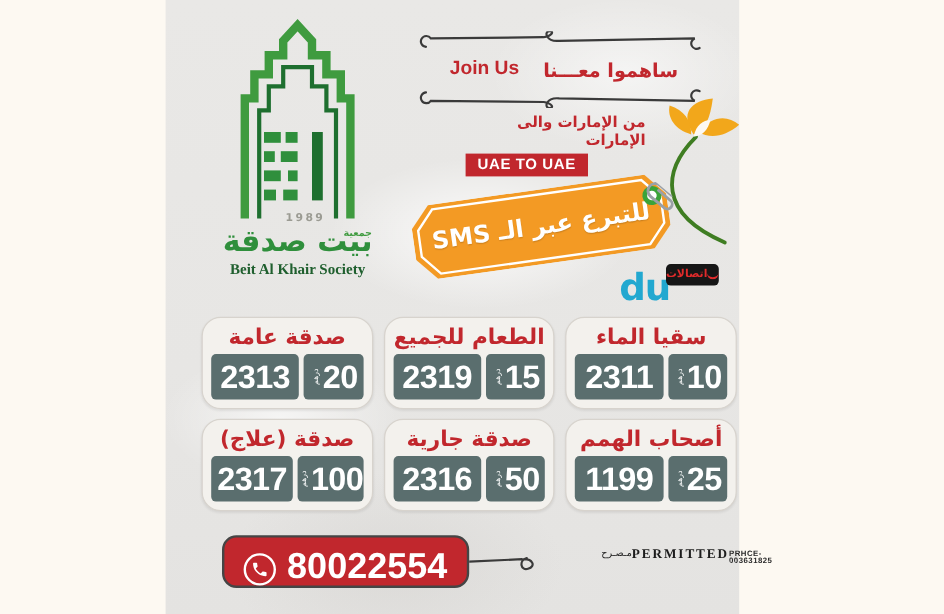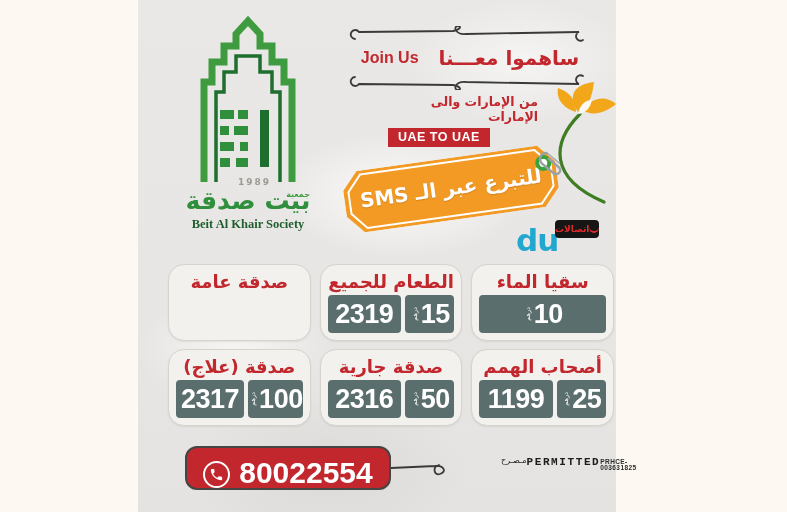--- a/index.html
+++ b/index.html
@@ -25,21 +25,21 @@
     line-height:26px; direction:rtl; }
   .logo-script small { position:absolute; top:-6px; right:6px; font-size:8px; font-weight:bold; color:#3f9b3f; }
   .logo-en { margin-top:3px; color:#1f5f2e; font-size:12.5px; font-weight:bold;
     font-family:"Liberation Serif","DejaVu Serif",serif; }
 
   
   .join { position:absolute; left:203px; top:26px; width:258px; }
   .join .swirl { display:block; width:258px; height:18px; }
   .join-row { display:flex; justify-content:center; align-items:center; gap:20px; height:28px; }
   .join-en { color:#c1272d; font-weight:bold; font-size:16px; font-family:"Liberation Sans",sans-serif; }
-  .join-ar { color:#c1272d; font-weight:bold; font-size:20px; direction:rtl; }
+  .join-ar { color:#c1272d; font-weight:bold; font-size:16px; direction:rtl; }
 
   
   .uae { position:absolute; left:250px; top:94px; width:150px; }
   .uae-ar { color:#c1272d; font-size:12.5px; font-weight:bold; direction:rtl; display:inline-block;text-align:right; }
   .uae-badge { margin-top:3px; display:inline-block; background:#c1272d; color:#fff;
     font-size:12.5px; font-weight:bold; letter-spacing:.5px; padding:2px 10px 3px;
     font-family:"Liberation Sans",sans-serif;text-align:right; }
 
   
   .flower { position:absolute; left:398px; top:80px; }
@@ -91,21 +91,21 @@
   .phone-number { color:#fff; font-size:30px; font-weight:bold; letter-spacing:0;
     font-family:"Liberation Sans",sans-serif; line-height:30px; }
   .phone-swirl { position:absolute; left:253px; top:452px; }
 
   
   .permit { position:absolute; left:358px; top:438px; width:120px; display:flex;
     align-items:center; gap:5px; }
   .permit-text { display:flex; flex-direction:row; line-height:1; }
   .permit-ar { font-size:8px; color:#222; direction:rtl; text-align:left; margin-bottom:2px; letter-spacing:2px; }
   .permit-l1 { font-size:11px; font-weight:bold; color:#1c1c1c; letter-spacing:1.6px;
-    font-family:Liberation Mono, monospace; }
+    font-family:Liberation Serif, serif; }
   .permit-l2 { font-size:12.5px; font-weight:bold; color:#1c1c1c; letter-spacing:3.5px;
     font-family:"Liberation Sans",sans-serif; margin-top:2px; }
   .permit-l3 { font-size:6.5px; font-weight:bold; color:#2a2a2a; letter-spacing:.4px;
     font-family:"Liberation Sans",sans-serif; margin-top:2px; }
 </style>
 </head>
 <body>
 
 <div class="stage">
   <div class="poster">
@@ -175,38 +175,46 @@
     <div class="du">du</div>
     <div class="etisalat">
       <span class="ar">اتصالات</span>
       <span class="swoosh"></span>
     </div>
 
     <div class="grid">
       <div class="card">
         <div class="card-title">سقيا الماء</div>
         <div class="card-row">
+          <div class="box code-box">2311</div>
           <div class="box amount-box">
             <span class="currency">درهم</span>
             <span class="amount">10</span>
           </div>
         </div>
       </div>
       <div class="card">
         <div class="card-title">الطعام للجميع</div>
         <div class="card-row">
           <div class="box code-box">2319</div>
           <div class="box amount-box">
             <span class="currency">درهم</span>
             <span class="amount">15</span>
           </div>
         </div>
       </div>
       <div class="card">
         <div class="card-title">صدقة عامة</div>
+        <div class="card-row">
+          <div class="box code-box">2313</div>
+          <div class="box amount-box">
+            <span class="currency">درهم</span>
+            <span class="amount">20</span>
+          </div>
+        </div>
       </div>
       <div class="card">
         <div class="card-title">أصحاب الهمم</div>
         <div class="card-row">
           <div class="box code-box">1199</div>
           <div class="box amount-box">
             <span class="currency">درهم</span>
             <span class="amount">25</span>
           </div>
         </div>

